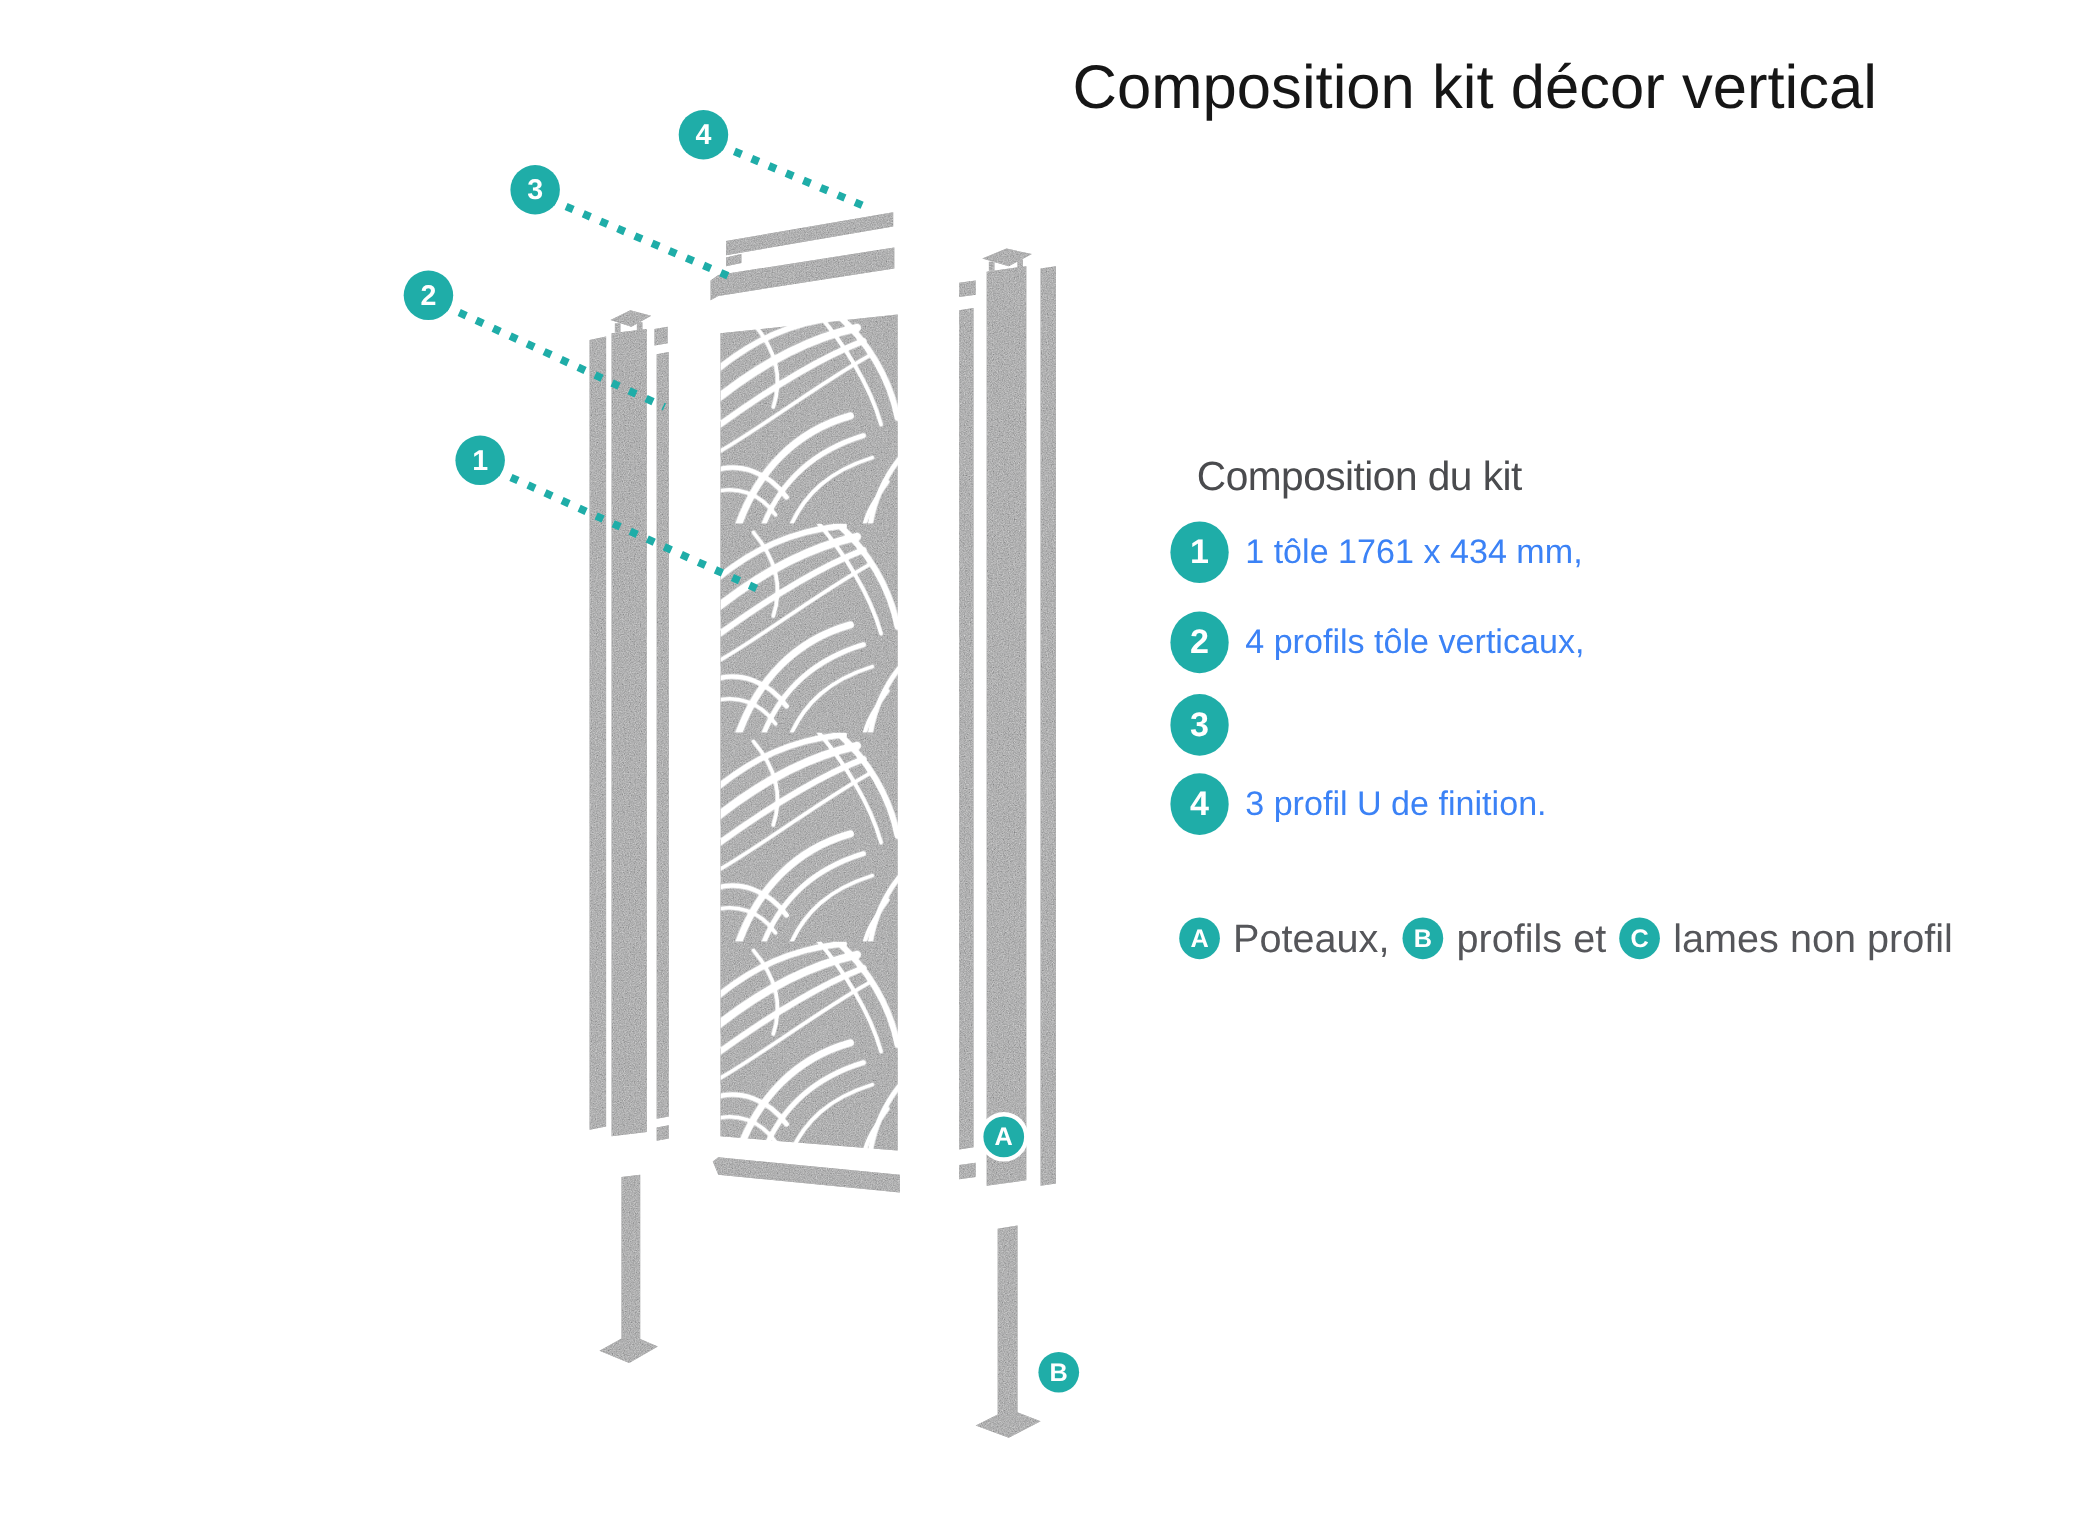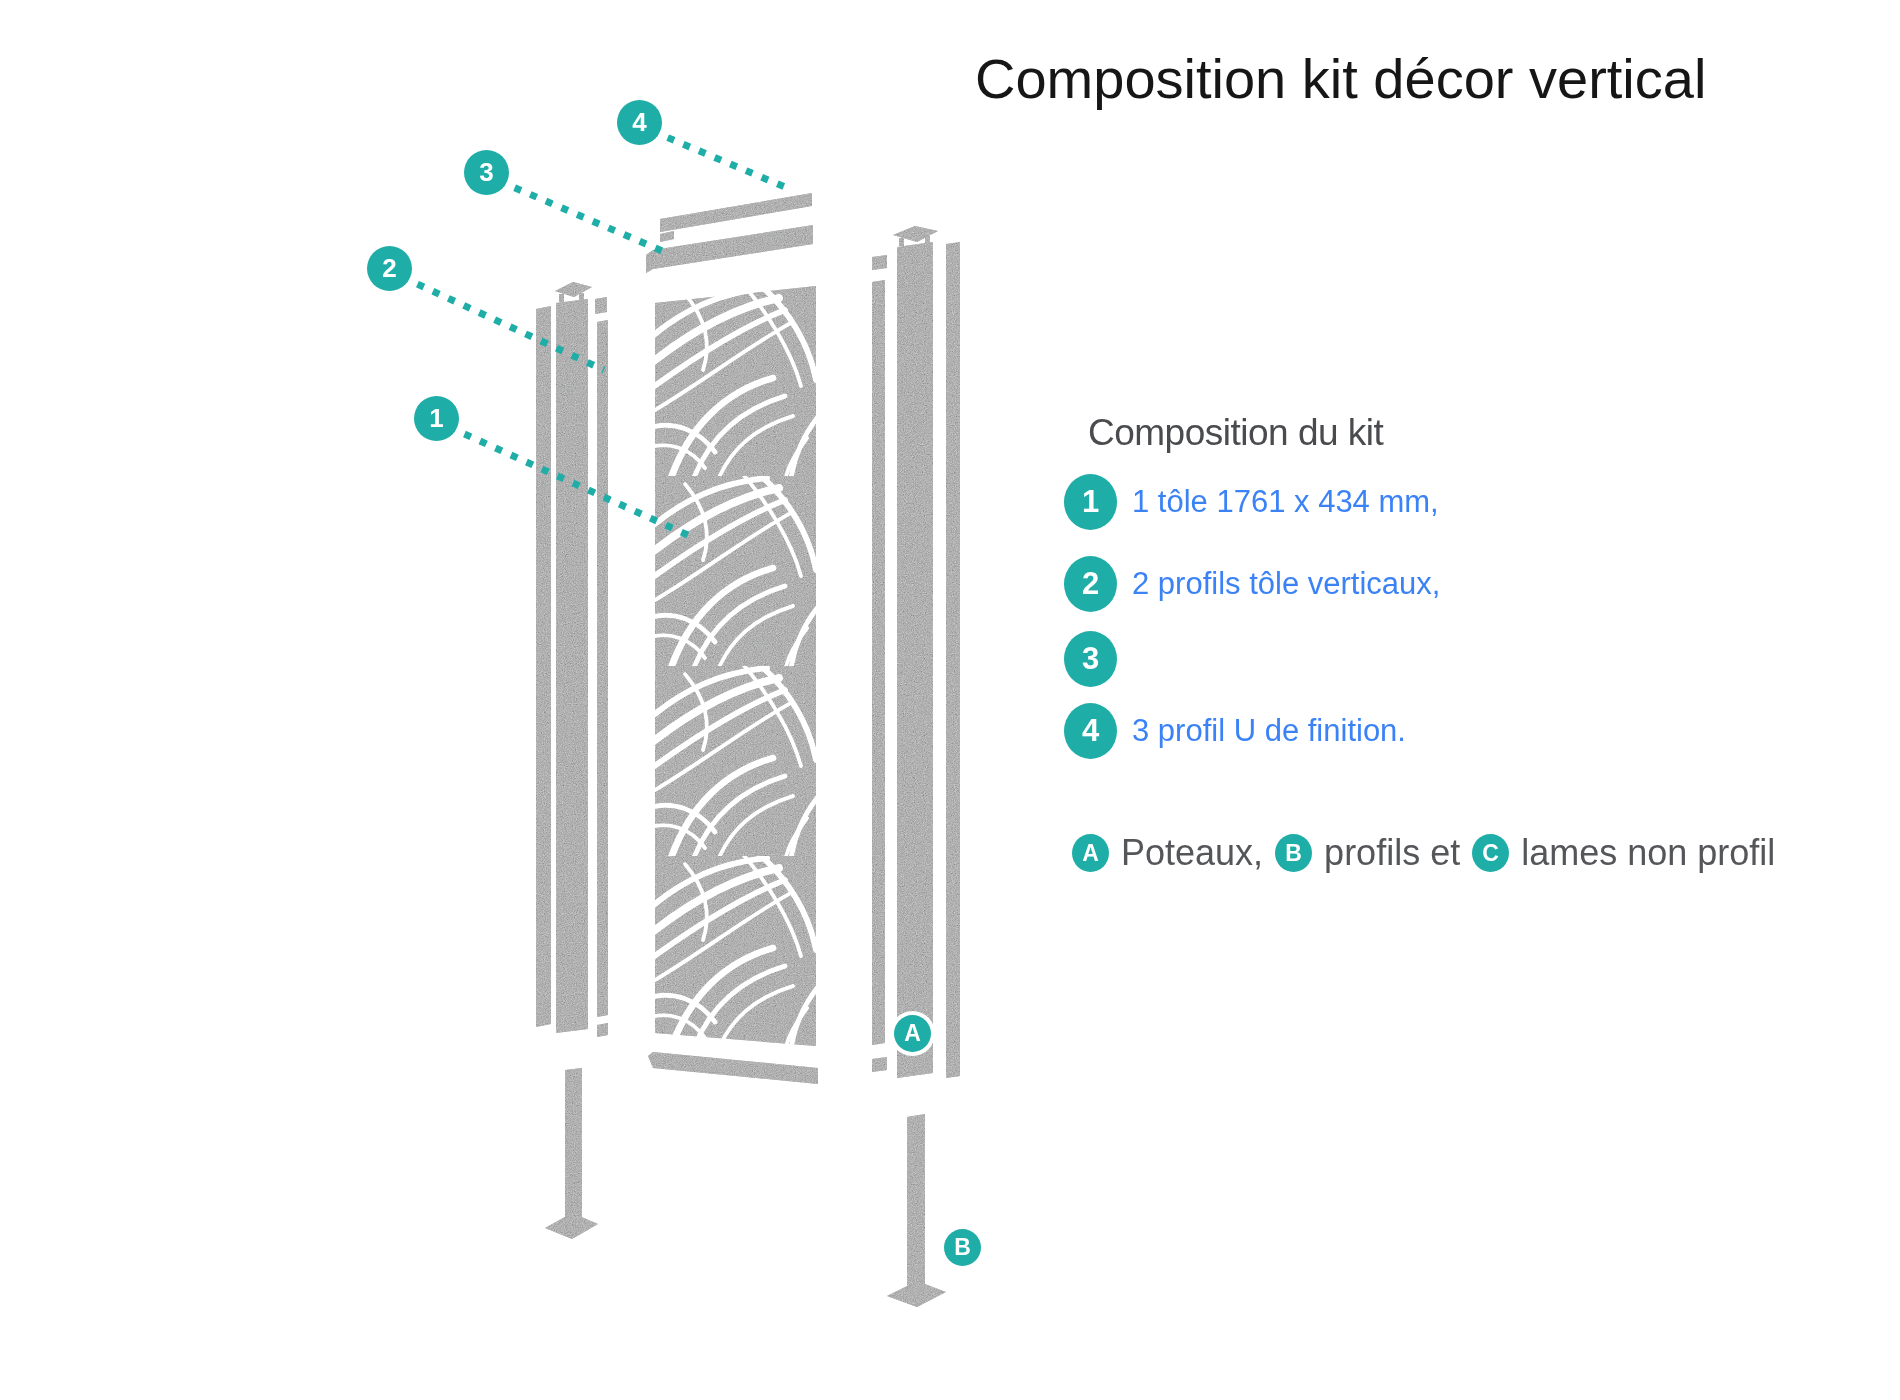--- a/index.html
+++ b/index.html
@@ -146,21 +146,21 @@
   <div class="title">Composition kit décor vertical</div>
 
   <div class="legend-heading">Composition du kit</div>
 
   <div class="legend-row row1">
     <div class="badge">1</div>
     <div class="lbl">1 tôle 1761 x 434 mm,</div>
   </div>
   <div class="legend-row row2">
     <div class="badge">2</div>
-    <div class="lbl">2 profils tôle verticaux,</div>
+    <div class="lbl">4 profils tôle verticaux,</div>
   </div>
   <div class="legend-row row3">
     <div class="badge">3</div>
   </div>
   <div class="legend-row row4">
     <div class="badge">4</div>
     <div class="lbl">3 profil U de finition.</div>
   </div>
 
   <div class="exclusion">

